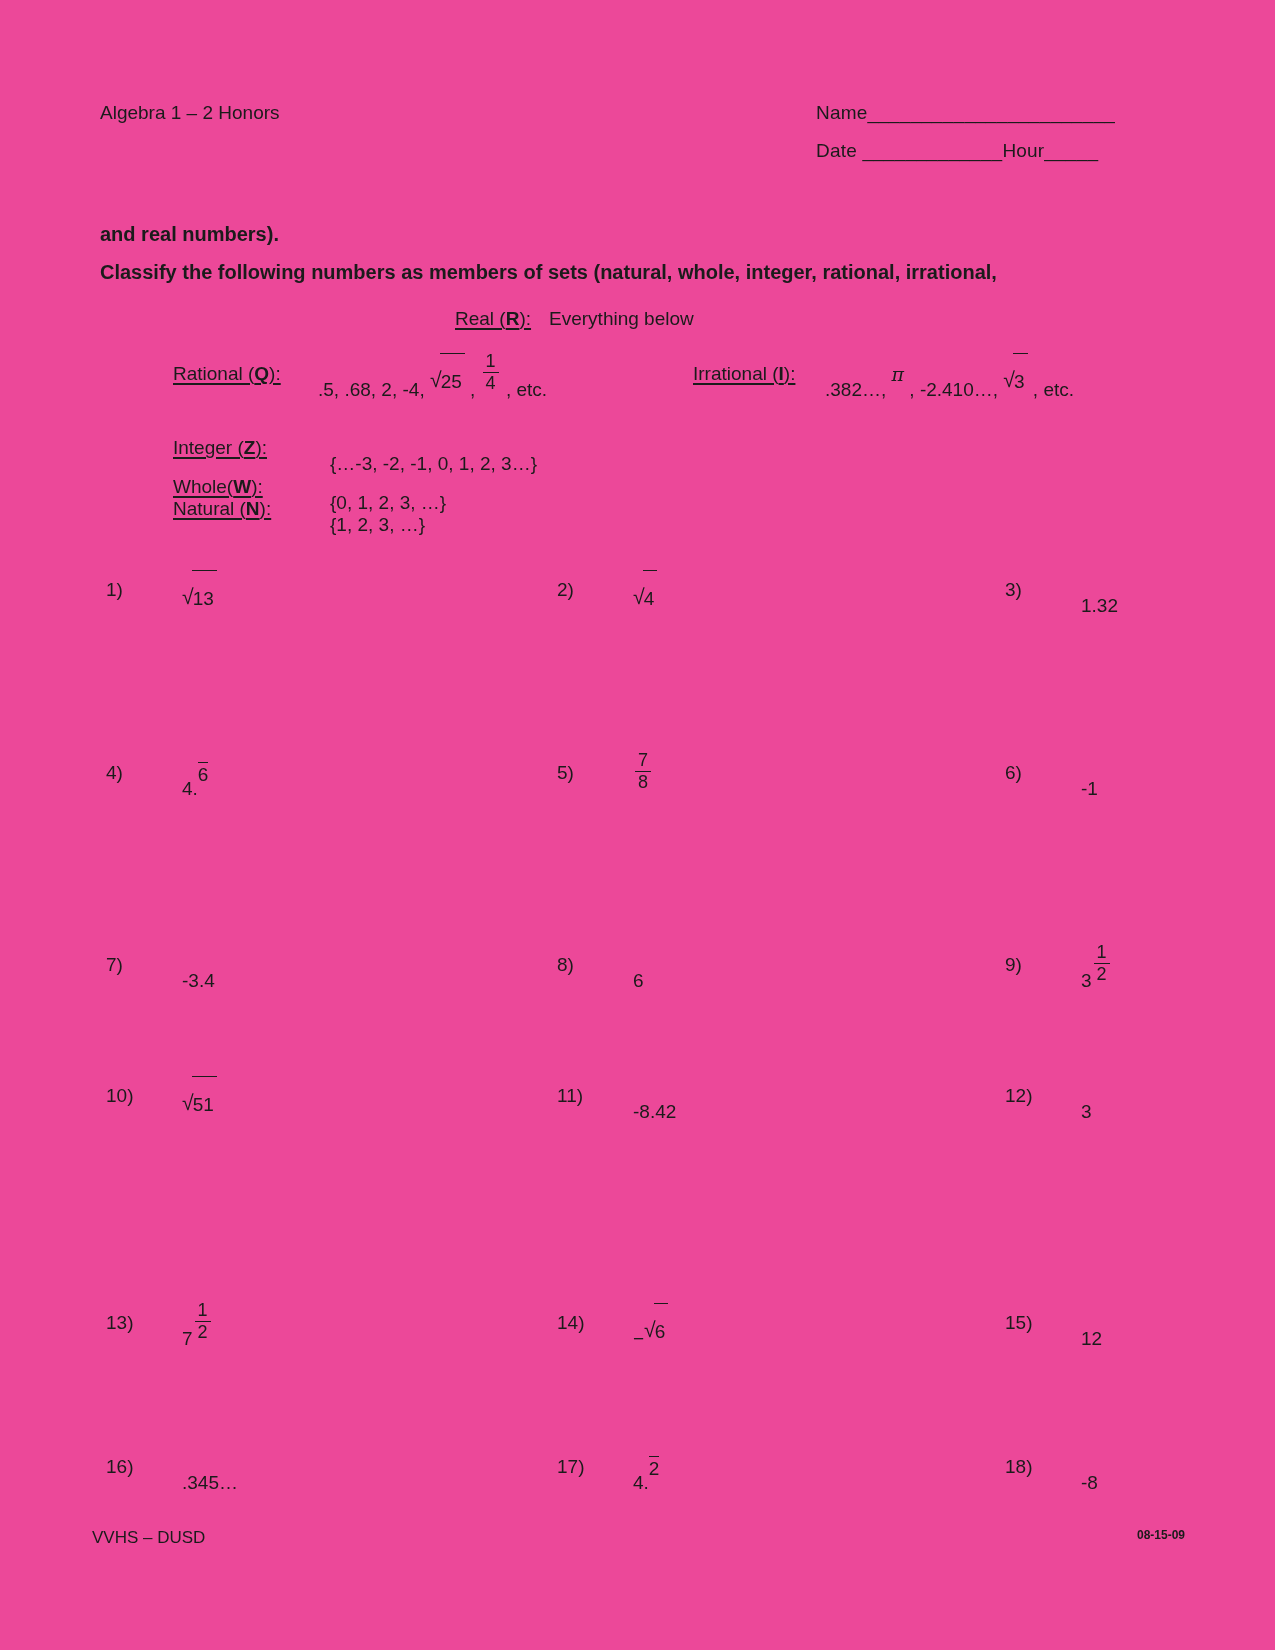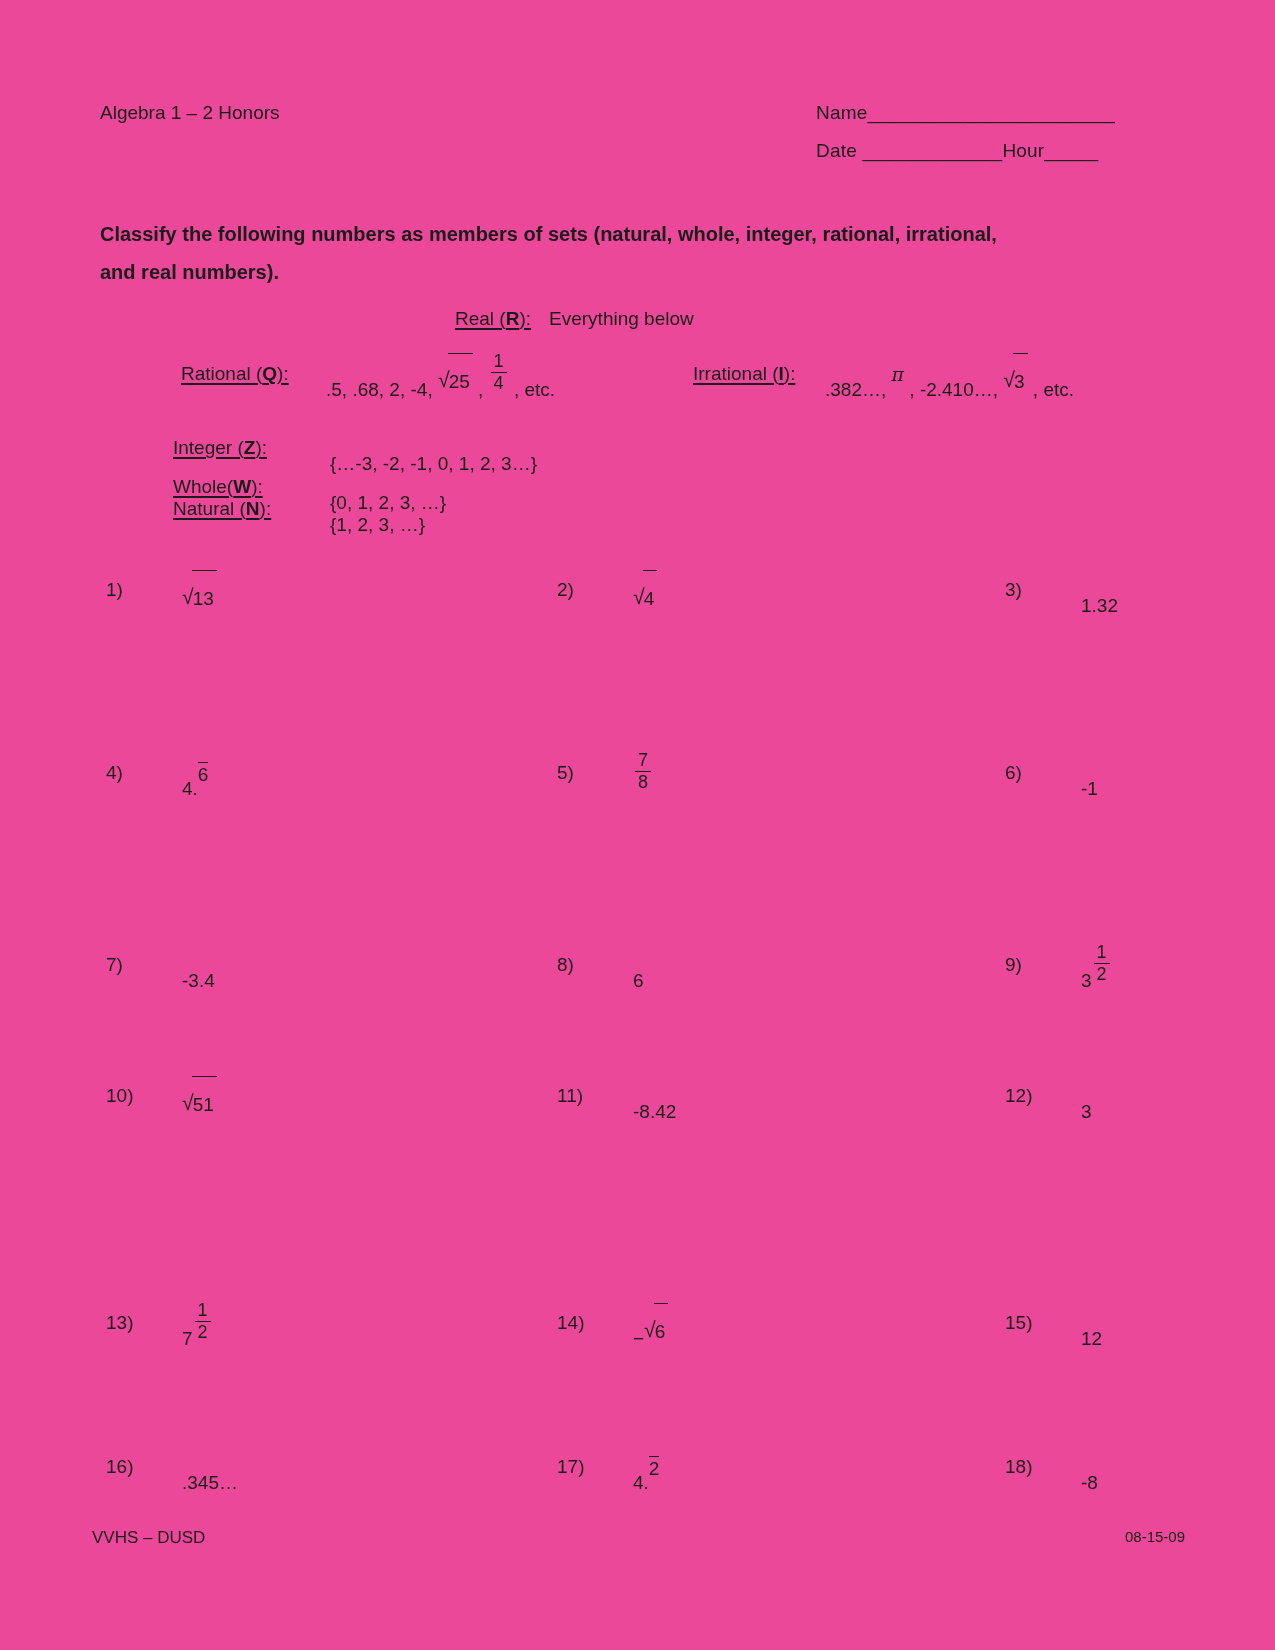--- a/index.html
+++ b/index.html
@@ -21,55 +21,55 @@
   
   #realline{left:455px;top:306px;line-height:26px;}
   #realline .val{margin-left:18px;}
   .defrow{display:flex;align-items:center;line-height:26px;}
   #rational{left:173px;top:348px;height:52px;}
   #irrational{left:693px;top:348px;height:52px;}
   #integer{left:173px;top:419px;}
   #whole{left:173px;top:458px;}
   #natural{left:173px;top:480px;justify-content:flex-end;}
   .defw     {min-width:157px;display:inline-block;}
-  .defw-rat {min-width:145px;display:inline-block;margin-left:8px;}
+  .defw-rat {min-width:145px;display:inline-block;}
   .defw-irr {min-width:132px;display:inline-block;}
   .segs{display:inline-flex;align-items:center;white-space:pre;}
   
   .mtext{white-space:pre;margin-top:32px;}
   .sqrt{white-space:nowrap;display:inline-block;}
   .sqrt .sign{display:inline-block;font-size:1.12em;line-height:1;transform:translateY(-1px);}
   .sqrt .rad{display:inline-block;border-top:1.7px solid #1b1b1b;line-height:1;padding:18px 3px 0 1px;margin-left:-2px;}
   .over{display:inline-block;border-top:1.7px solid #1b1b1b;line-height:1;padding-top:2px;}
   .frac{display:inline-block;text-align:center;vertical-align:middle;font-size:0.95em;line-height:1.12;margin:0 2px;transform:translateY(-2px);}
   .frac .fn{display:block;padding:0 3px;}
   .frac .fd{display:block;border-top:1.7px solid #1b1b1b;padding:0 3px;}
   .pi{font-family:"DejaVu Serif",serif;font-style:italic;}
   
   .prob{position:absolute;display:flex;align-items:center;height:84px;}
   .prob .pnum{display:inline-block;width:76px;}
   .prob .pexpr{display:inline-flex;align-items:center;white-space:pre;}
   .c0{left:106px;} .c1{left:557px;} .c2{left:1005px;}
   .r0{top:548px;} .r1{top:731px;} .r2{top:923px;} .r3{top:1054px;justify-content:center;} .r4{top:1281px;} .r5{top:1425px;}
   
   #footL{left:92px;top:1528px;font-size:17px;}
-  #footR{right:90px;top:1528px;font-size:15px;}
+  #footR{right:90px;top:1528px;font-size:12px;font-weight:bold;}
 </style>
 </head>
 <body>
 
 <div class="page">
 
   <div class="abs" id="course">Algebra 1 – 2 Honors</div>
   <div class="abs" id="nameline">Name_______________________</div>
   <div class="abs" id="dateline">Date _____________Hour_____</div>
 
   <div class="abs" id="instr">
+    <div>and real numbers).</div>
     <div>Classify the following numbers as members of sets (natural, whole, integer, rational, irrational,</div>
-    <div>and real numbers).</div>
   </div>
 
   <div class="abs" id="realline">
     <span class="u">Real (<b>R</b>):</span><span class="val">Everything below</span>
   </div>
 
   <div class="abs defrow" id="rational">
     <span class="u defw-rat">Rational (<b>Q</b>):</span>
     <span class="segs"><span class="mtext">.5, .68, 2, -4, </span><span class="sqrt"><span class="sign">√</span><span class="rad">25</span></span><span class="mtext"> , </span><span class="frac"><span class="fn">1</span><span class="fd">4</span></span><span class="mtext"> , etc.</span></span>
   </div>

